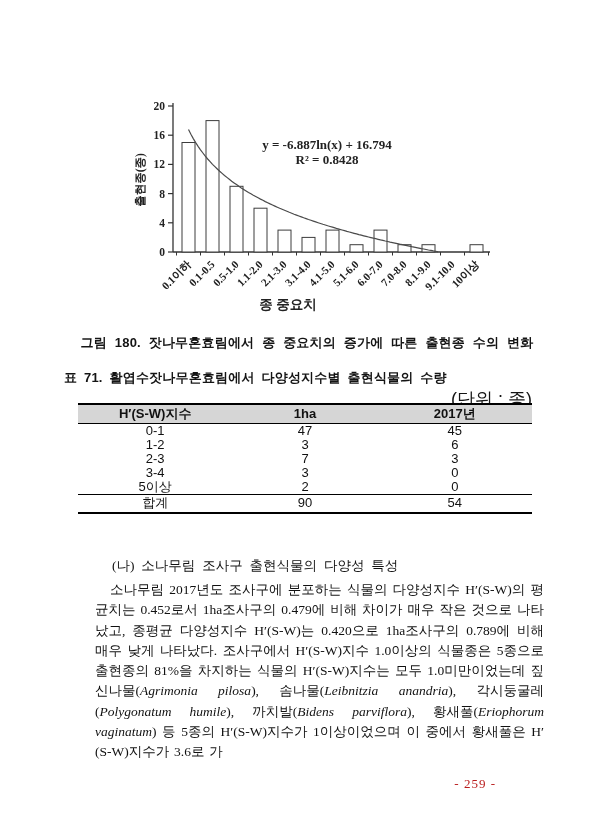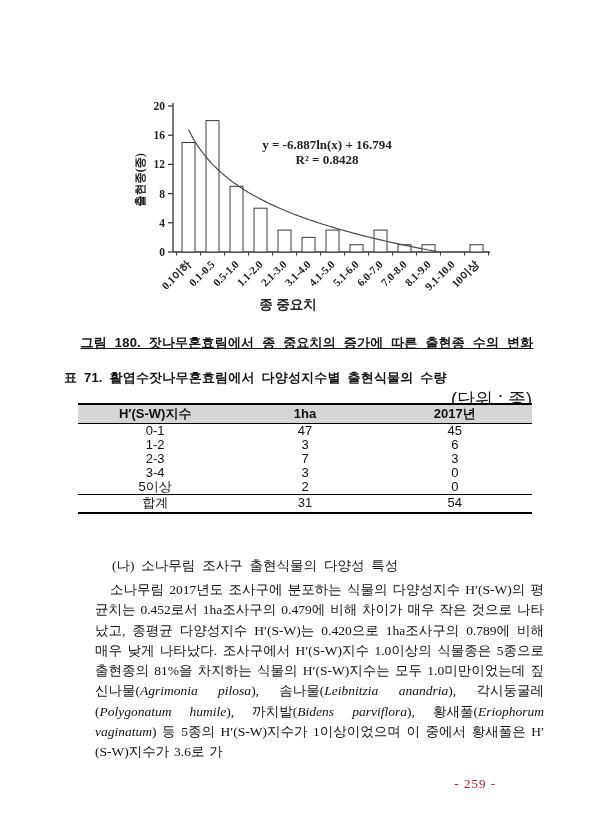--- a/index.html
+++ b/index.html
@@ -8,21 +8,21 @@
     background:#ffffff;overflow:hidden;
     font-family:"Liberation Serif", serif;color:#1a1a1a;
   }
   
   .chart-wrap{position:absolute;left:95px;top:93px;width:400px;height:225px;}
   .chart-wrap svg{display:block;}
   
   .fig-caption{
     position:absolute;top:334px;left:0;width:614px;text-align:center;
     font-family:"Liberation Sans", sans-serif;font-size:13px;font-weight:bold;
-    color:#141414;word-spacing:4px;letter-spacing:.2px;text-decoration:underline;
+    color:#141414;word-spacing:4px;letter-spacing:.2px;
   }
   .table-title{
     position:absolute;top:369px;left:64px;
     font-family:"Liberation Sans", sans-serif;font-size:13px;font-weight:bold;
     color:#141414;word-spacing:3px;letter-spacing:.2px;
   }
   .unit-note{
     position:absolute;top:387px;right:82px;
     font-family:"Liberation Sans", sans-serif;font-size:18px;color:#141414;
   }
@@ -170,21 +170,21 @@
       </tr>
       <tr>
         <td>5이상</td>
         <td>2</td>
         <td>0</td>
       </tr>
     </tbody>
     <tfoot>
       <tr>
         <td>합계</td>
-        <td>31</td>
+        <td>90</td>
         <td>54</td>
       </tr>
     </tfoot>
   </table>
 
   <div class="section-heading">(나) 소나무림 조사구 출현식물의 다양성 특성</div>
 
   <div class="body-paragraph" id="body-paragraph"><span>소나무림 2017년도 조사구에 분포하는 식물의 다양성지수 H′(S-W)의 평균치는 0.452로서 1ha조사구의 0.479에 비해 차이가 매우 작은 것으로 나타났고, 종평균 다양성지수 H′(S-W)는 0.420으로 1ha조사구의 0.789에 비해 매우 낮게 나타났다. 조사구에서 H′(S-W)지수 1.0이상의 식물종은 5종으로 출현종의 81%을 차지하는 식물의 H′(S-W)지수는 모두 1.0미만이었는데 짚신나물(</span><i>Agrimonia pilosa</i><span>), 솜나물(</span><i>Leibnitzia anandria</i><span>), 각시둥굴레(</span><i>Polygonatum humile</i><span>), 까치발(</span><i>Bidens parviflora</i><span>), 황새풀(</span><i>Eriophorum vaginatum</i><span>) 등 5종의 H′(S-W)지수가 1이상이었으며 이 중에서 황새풀은 H′(S-W)지수가 3.6로 가</span></div>
 
   <div class="page-number">- 259 -</div>

